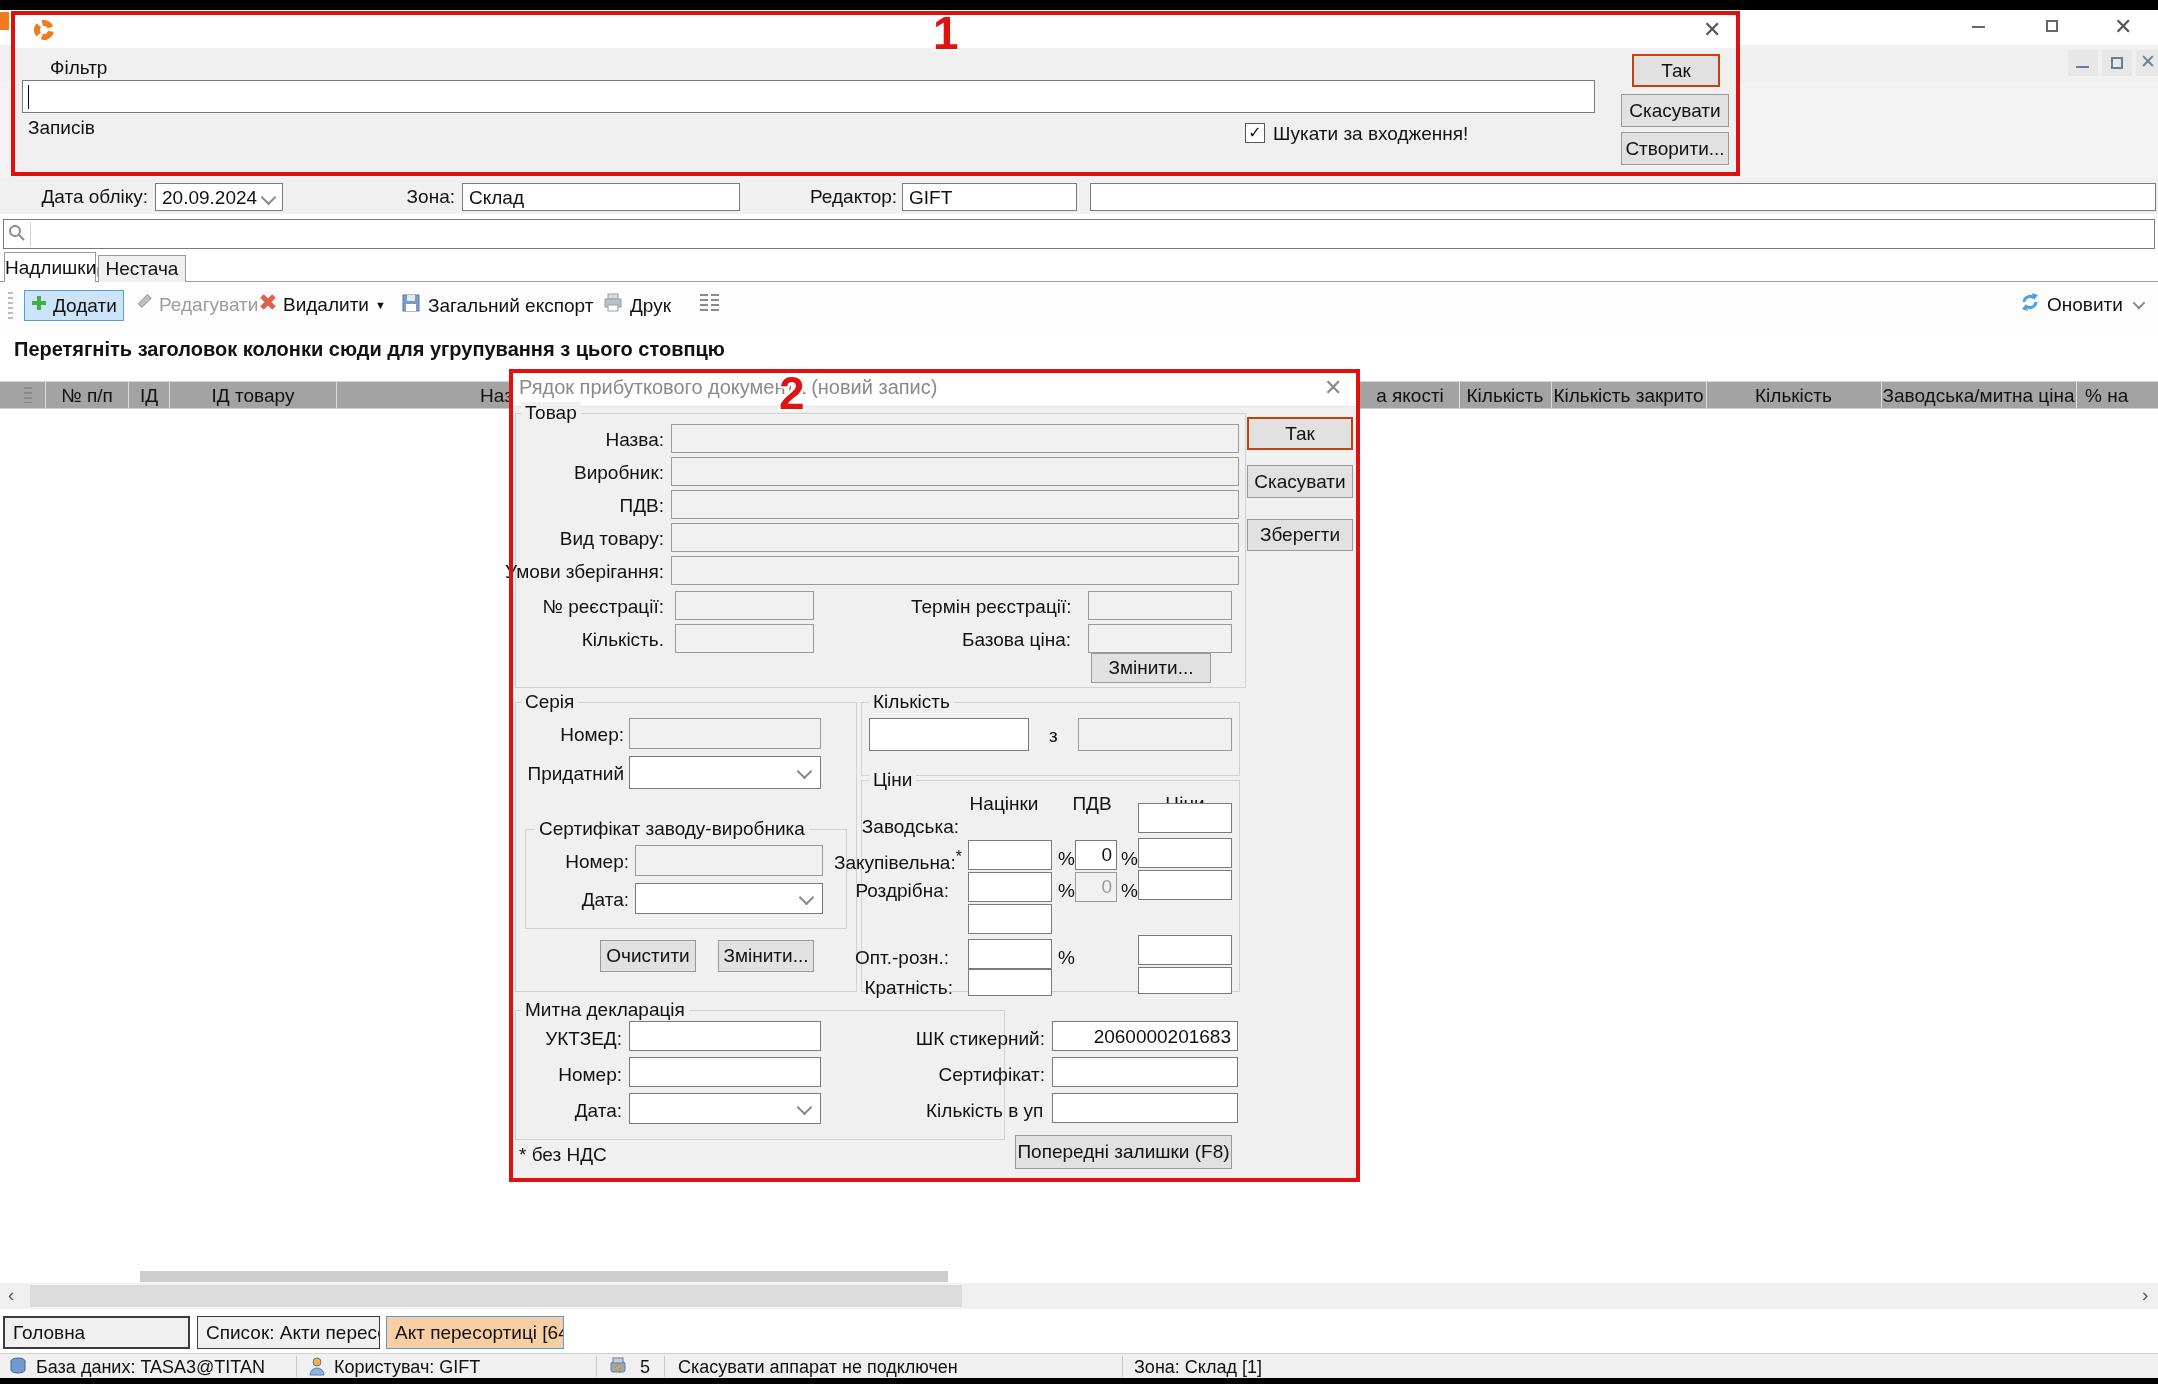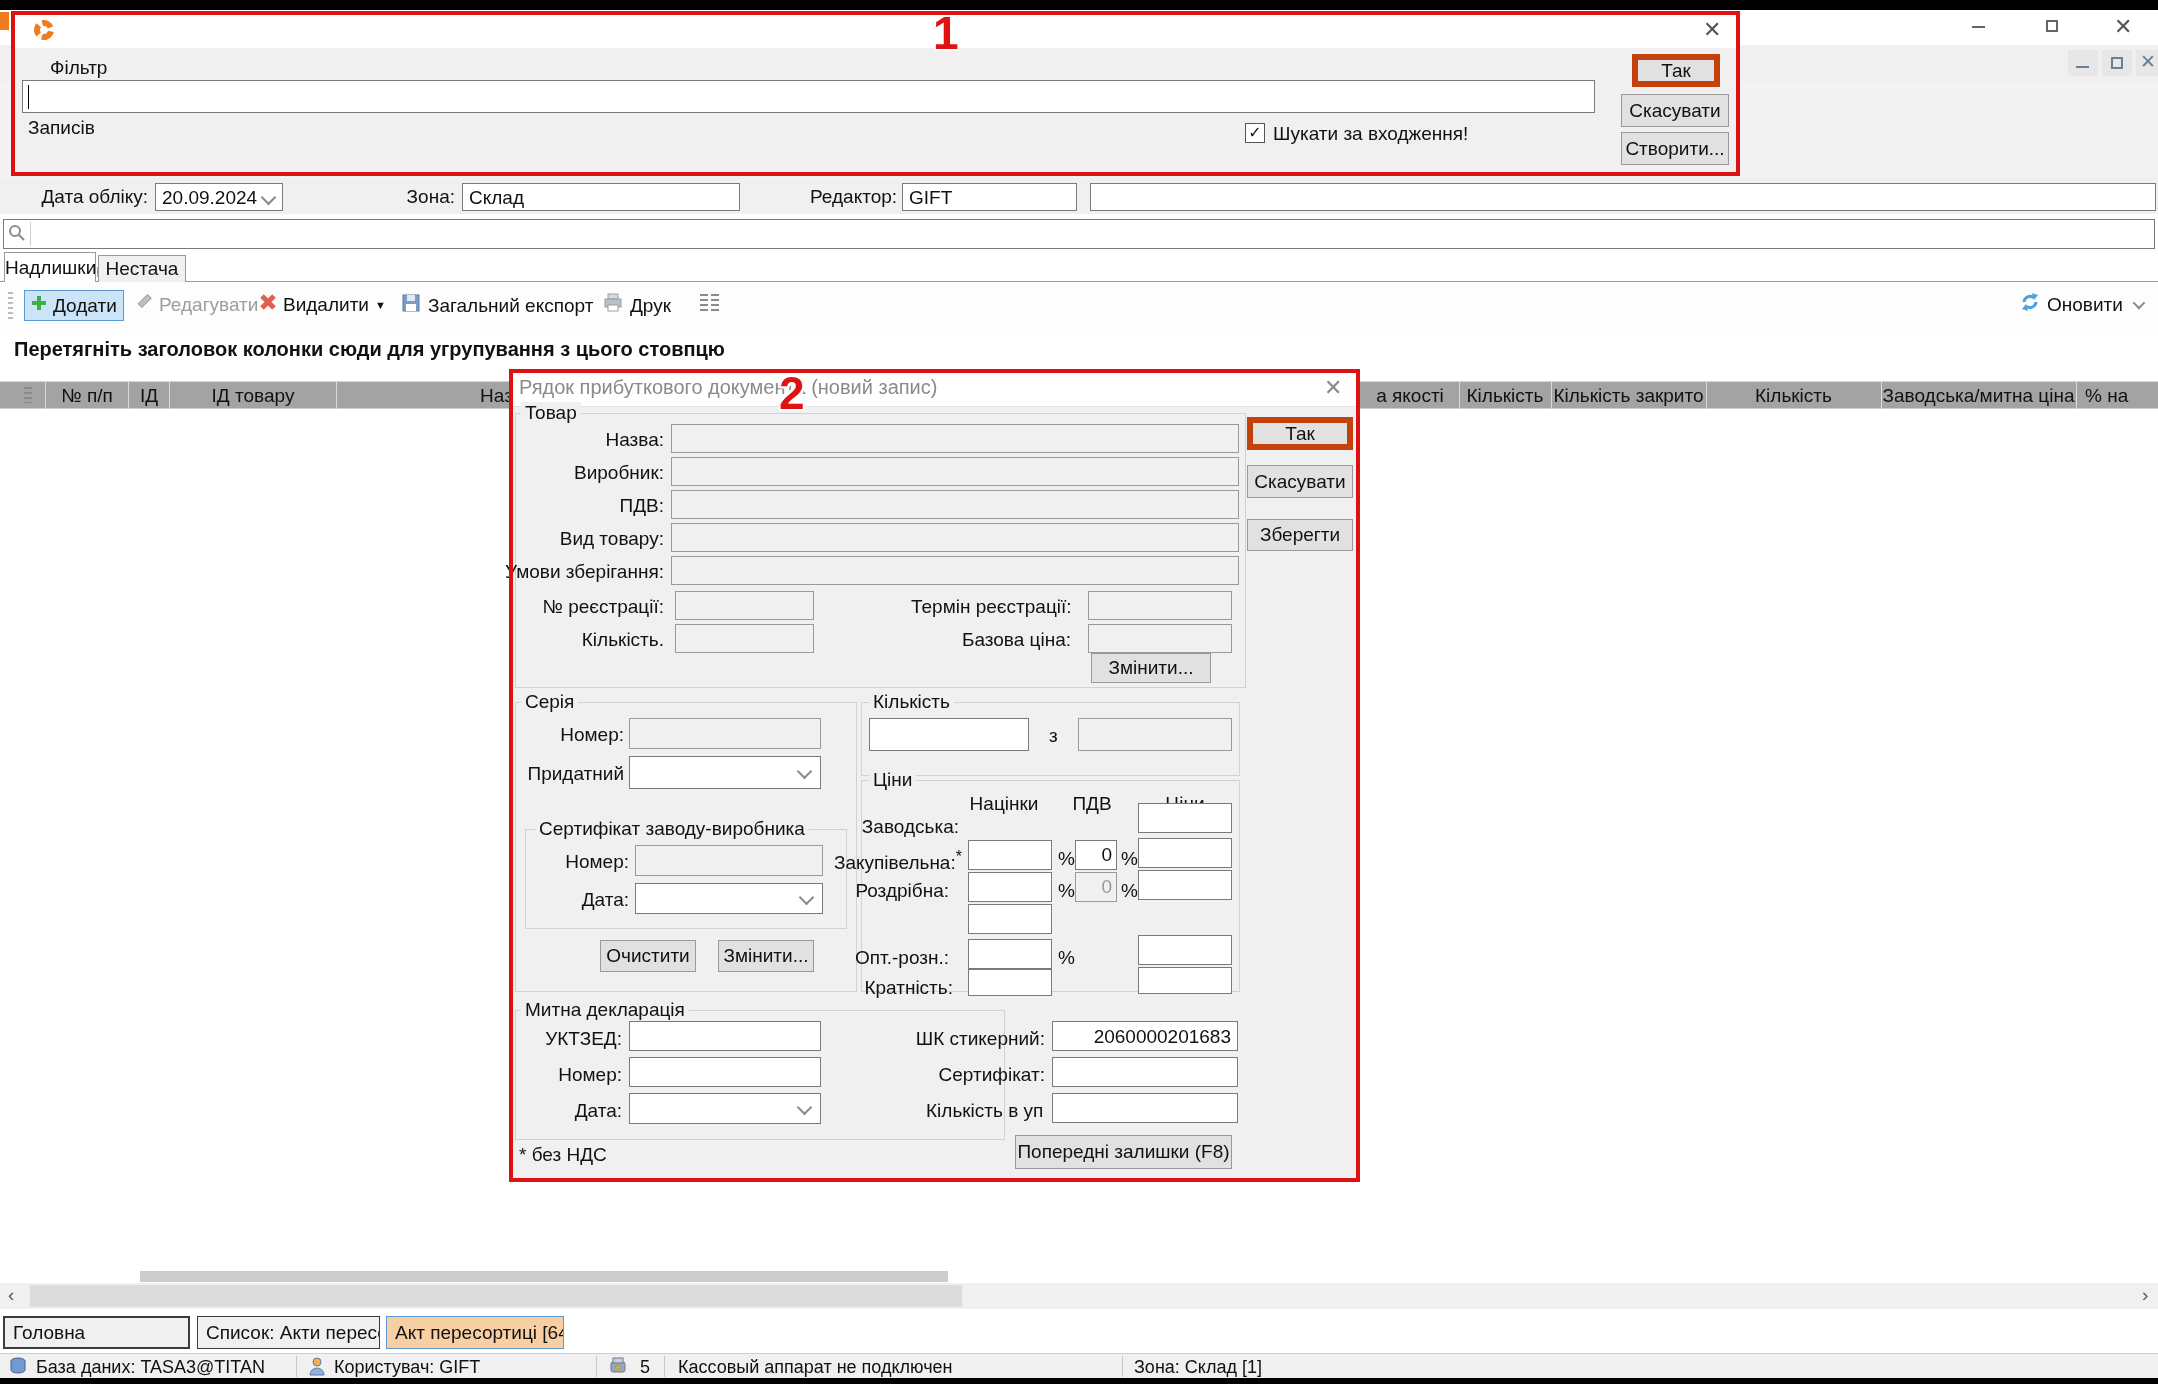--- a/index.html
+++ b/index.html
@@ -5,21 +5,21 @@
   html,body{margin:0;padding:0;background:#000;}
   #screen{position:relative;width:2158px;height:1384px;background:#fff;overflow:hidden;
     font-family:"Liberation Sans","DejaVu Sans",sans-serif;font-size:19px;color:#111;}
   .abs{position:absolute;}
   .lbl{position:absolute;white-space:nowrap;}
   .rlbl{position:absolute;white-space:nowrap;text-align:right;}
   .inp{position:absolute;background:#fff;border:1px solid #7a7a7a;box-sizing:border-box;}
   .inp.gray{background:#f1f1f1;border-color:#9a9a9a;}
   .btn{position:absolute;background:#e1e1e1;border:1px solid #999;box-sizing:border-box;
     display:flex;align-items:center;justify-content:center;white-space:nowrap;font-size:19px;}
-  .btn.default{border:6px solid #c2410c;}
+  .btn.default{border:2px solid #c2410c;}
   .grp{position:absolute;border:1px solid #d2d2d2;box-sizing:border-box;}
   .grptitle{position:absolute;background:#f0f0f0;padding:0 4px;white-space:nowrap;}
   .chev{position:absolute;width:9px;height:9px;border-right:2px solid #8a8a8a;border-bottom:2px solid #8a8a8a;transform:rotate(45deg);}
   .sep{position:absolute;width:1px;background:#c8c8c8;}
   .colsep{position:absolute;width:1px;background:#dcdcdc;}
   .annot{position:absolute;font-weight:bold;font-size:46px;color:#e01212;z-index:60;
     text-shadow:-2px 0 #fff,2px 0 #fff,0 -2px #fff,0 2px #fff,-2px -2px #fff,2px 2px #fff,-2px 2px #fff,2px -2px #fff;}
   .redframe{position:absolute;inset:0;border:4px solid #dd1111;pointer-events:none;z-index:5;}
   .titlebar{position:absolute;left:0;right:0;top:0;background:#fff;}
   .closex{position:absolute;color:#555;font-size:22px;}
@@ -206,21 +206,21 @@
     <span class="sep" style="left:596px;top:2px;height:21px;"></span>
     <span class="abs" style="left:608px;top:2px;">
       <svg width="20" height="20" viewBox="0 0 20 20">
           <rect x="3" y="6" width="14" height="10" rx="2" fill="#9aa7b8" stroke="#6b7b92"></rect>
           <rect x="5" y="2" width="10" height="5" fill="#c6cfdb" stroke="#6b7b92"></rect>
           <path d="M9 8 l4 4 -3 0 2 5 -5 -6 3 0 z" fill="#f2c230" stroke="#a8851a" stroke-width="0.5"></path>
         </svg>
     </span>
     <span class="abs" style="left:640px;top:3px;">5</span>
     <span class="sep" style="left:664px;top:2px;height:21px;"></span>
-    <span class="abs" style="left:678px;top:3px;">Кассовый аппарат не подключен</span>
+    <span class="abs" style="left:678px;top:3px;">Скасувати аппарат не подключен</span>
     <span class="sep" style="left:1122px;top:2px;height:21px;"></span>
     <span class="abs" style="left:1134px;top:3px;">Зона: Склад [1]</span>
   </div>
 
   <div class="abs" style="left:11px;top:11px;width:1729px;height:165px;background:#f0f0f0;z-index:20;">
     <div class="redframe"></div>
     <div class="titlebar" style="height:37px;">
       <span class="abs" style="left:22px;top:8px;">
         <svg width="22" height="22" viewBox="0 0 22 22">
             <circle cx="11" cy="11" r="7" fill="none" stroke="#f07b1d" stroke-width="6" stroke-dasharray="10 4" transform="rotate(25 11 11)"></circle>

